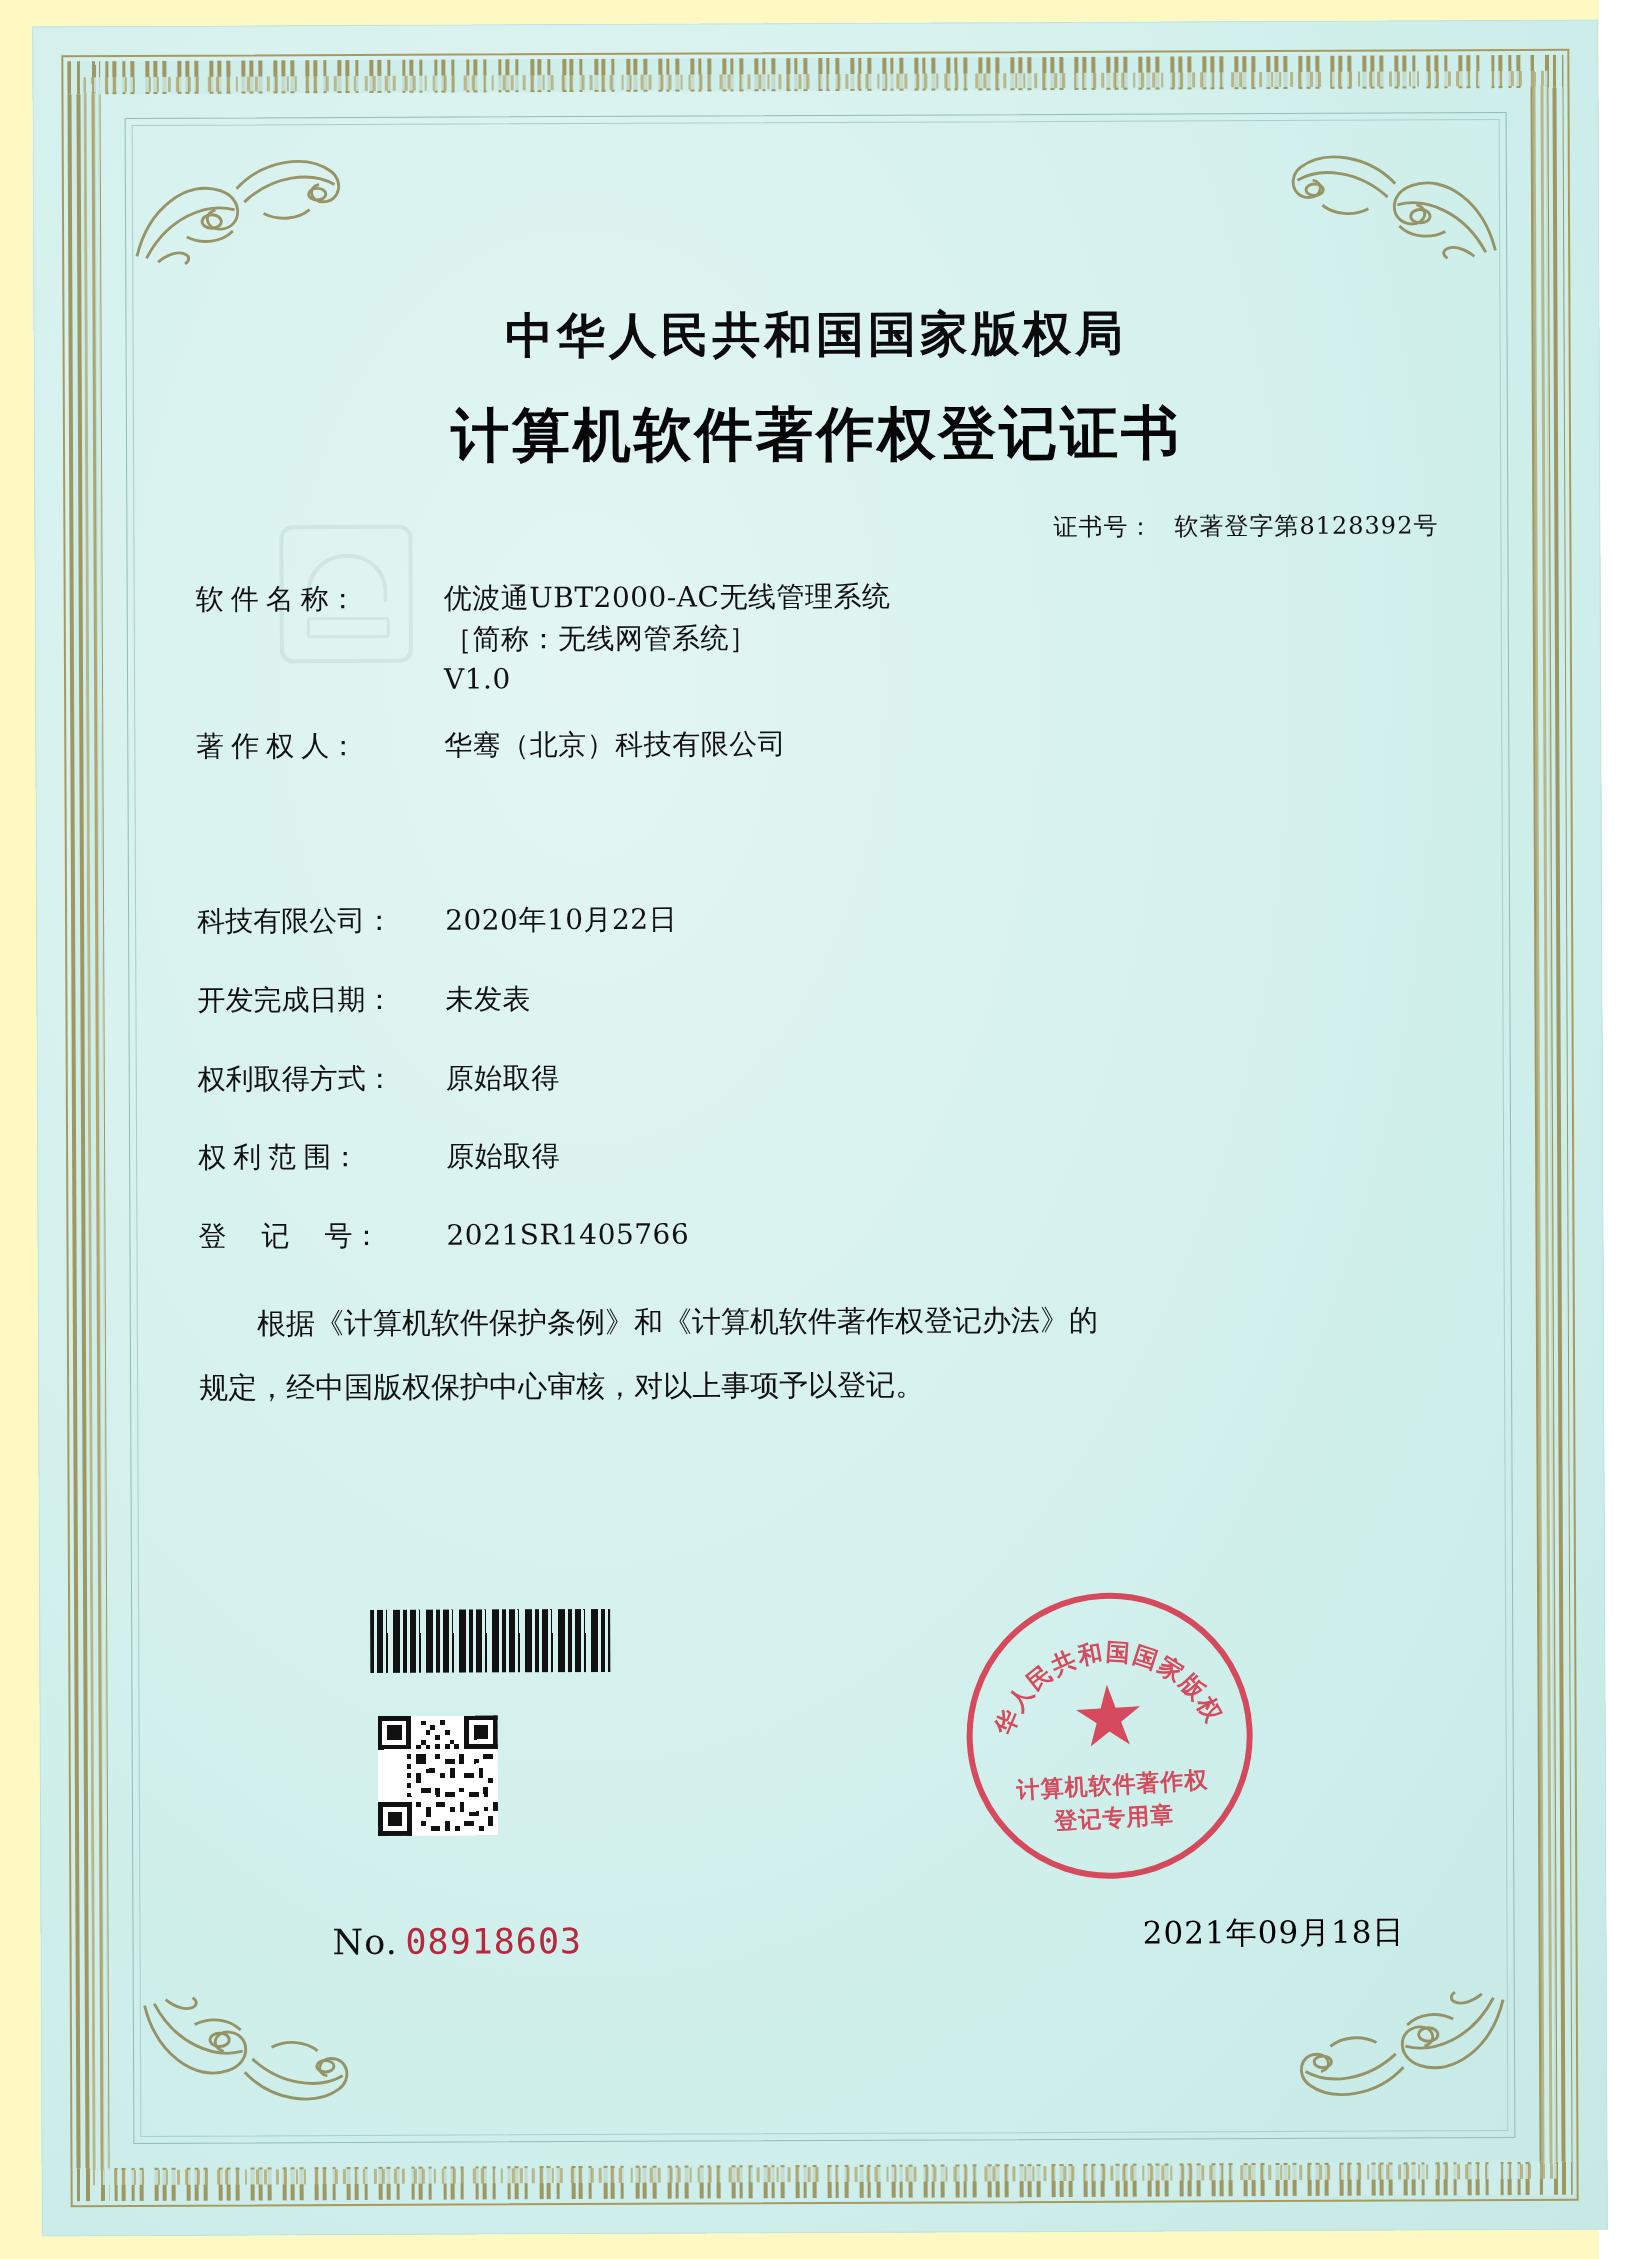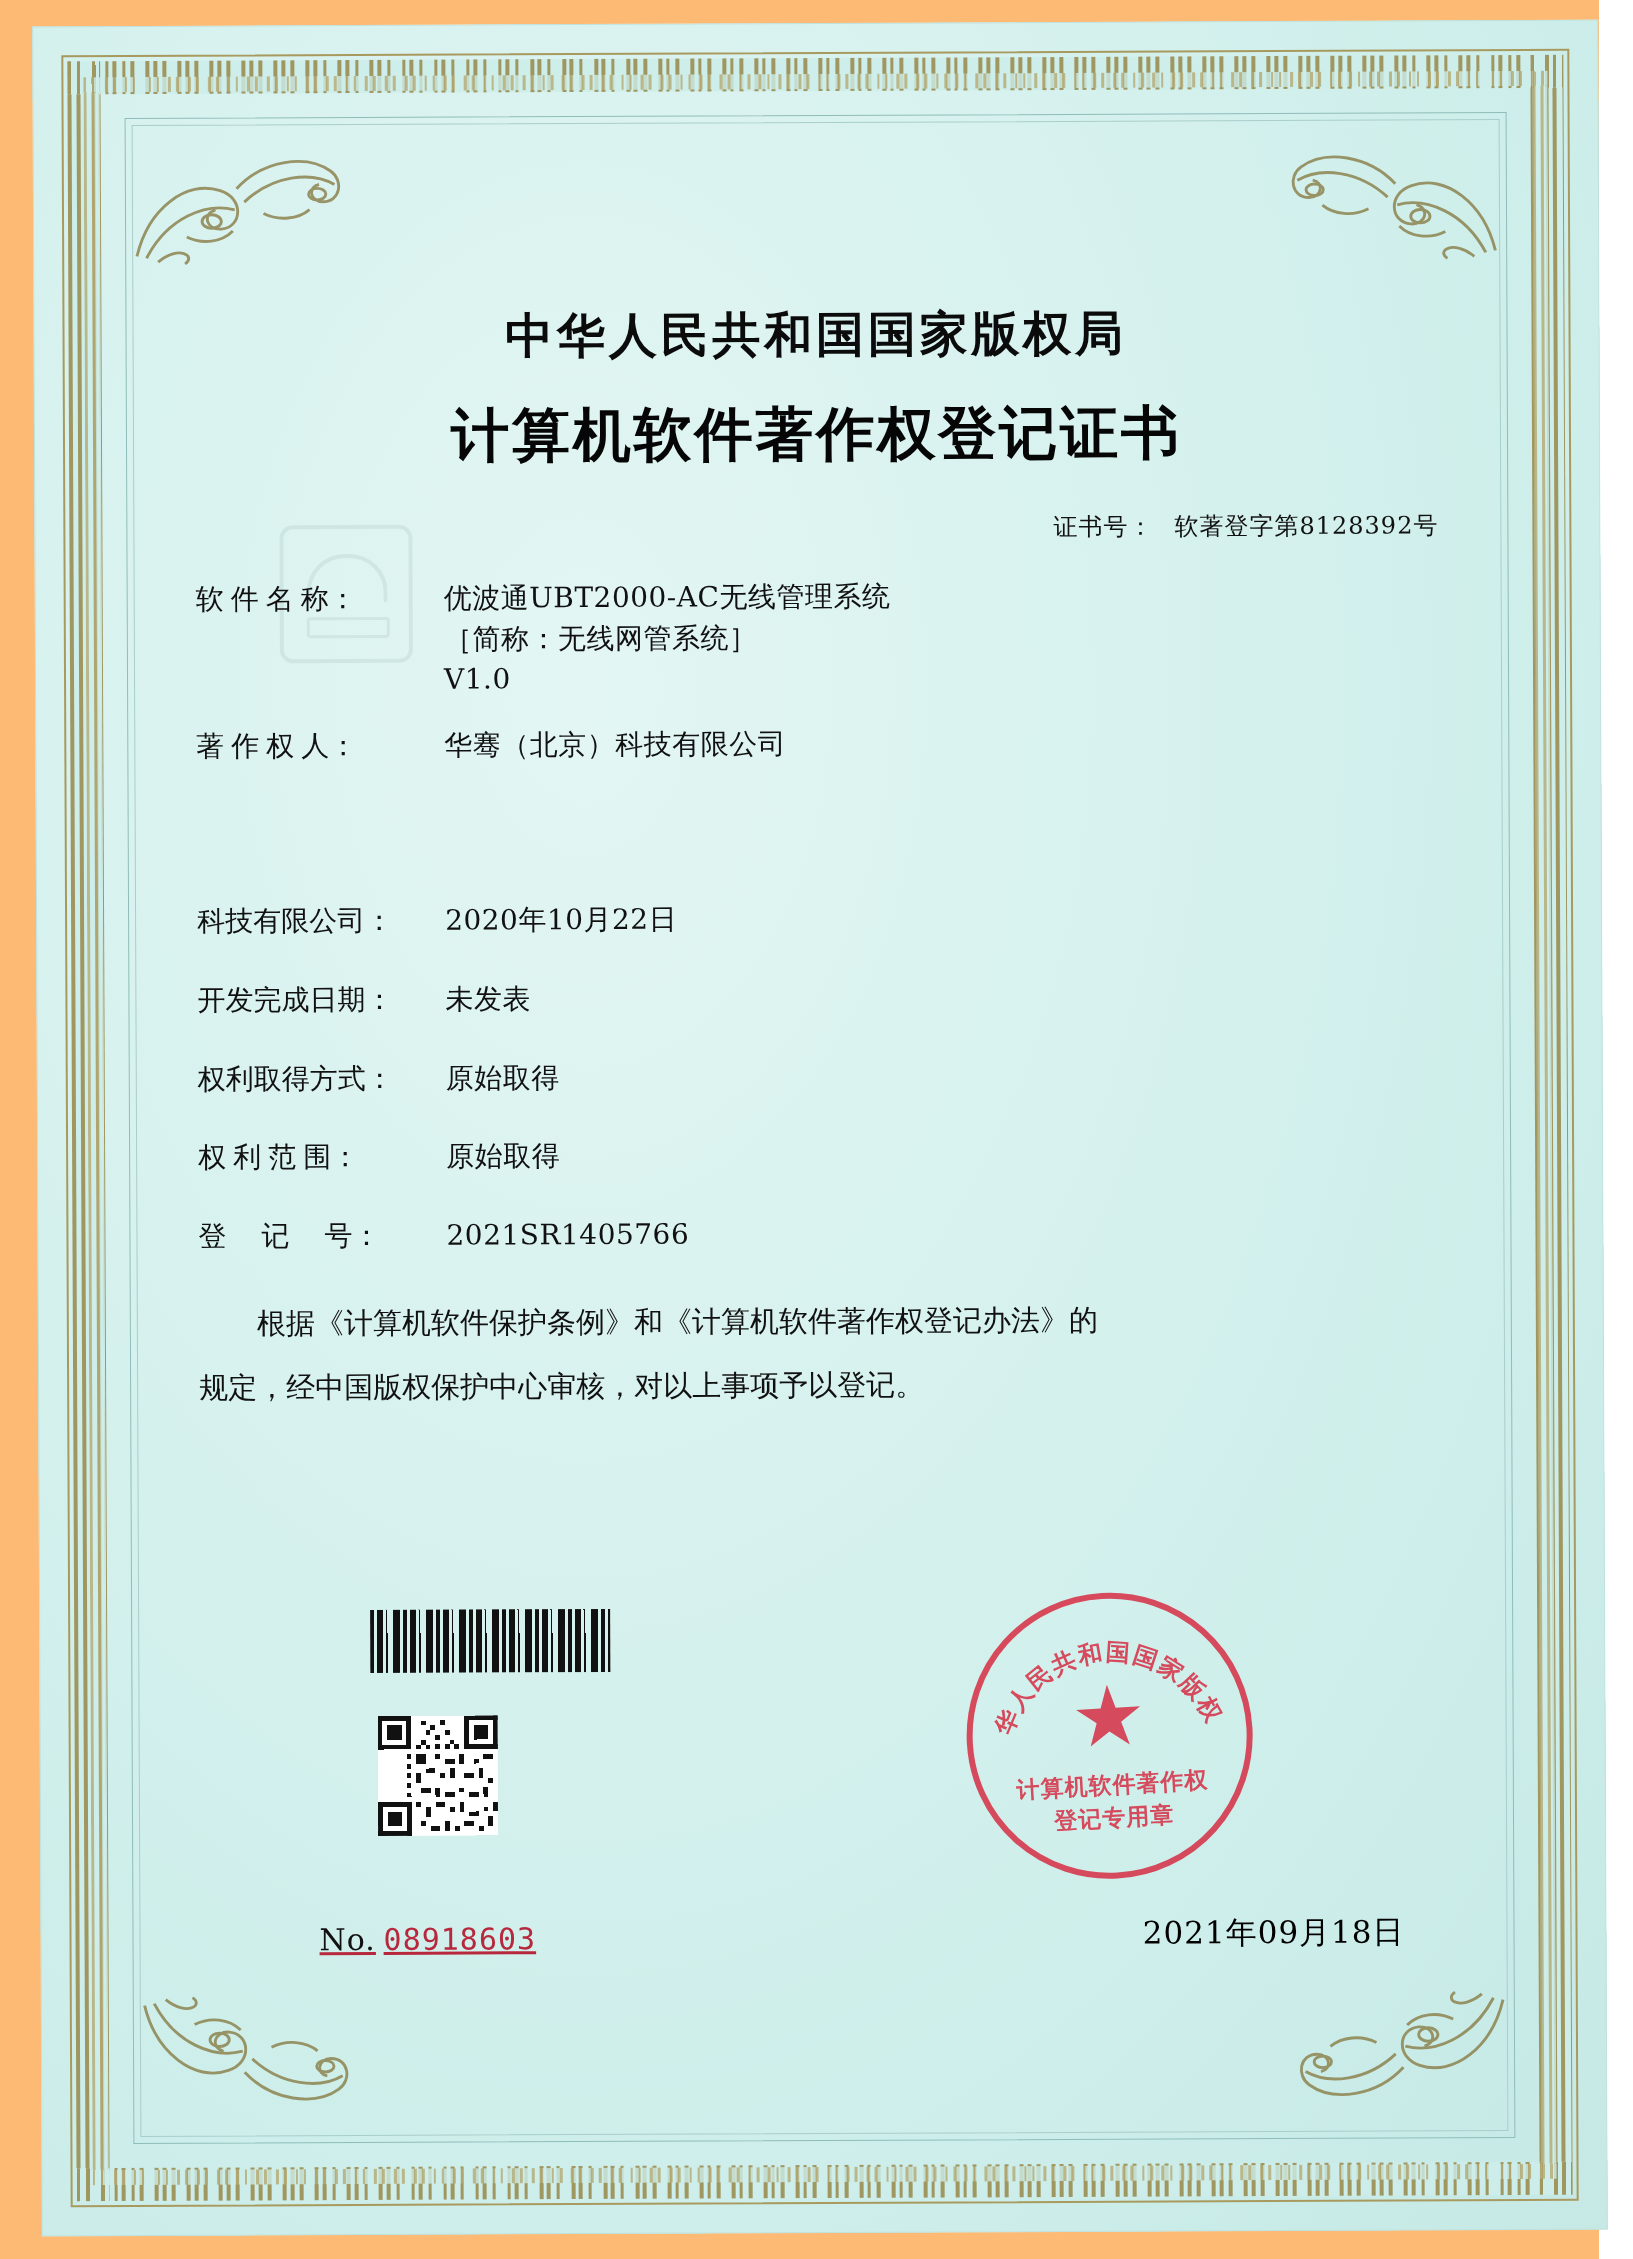--- a/index.html
+++ b/index.html
@@ -12,21 +12,21 @@
     height: 2260px;
     font-family: "Liberation Serif", "DejaVu Serif", serif;
     overflow: hidden;
   }
 
   
   #page {
     position: relative;
     width: 1599px;
     height: 2260px;
-    background: #fdba74;
+    background: #fef9c3;
   }
 
   
   #cert {
     position: absolute;
     left: 37px;
     top: 23px;
     width: 1566px;
     height: 2210px;
     background:
@@ -277,27 +277,26 @@
     font-family: "DejaVu Serif", "Liberation Serif", serif;
     font-size: 25px;
     font-weight: bold;
     fill: #d7263d;
     letter-spacing: 2px;
   }
 
   
   .serial {
     position: absolute;
-    left: 279px;
+    left: 292px;
     top: 1897px;
-    font-size: 30px;
+    font-size: 35px;
     font-family: "DejaVu Sans Mono", monospace;
     color: #b8283c;
     letter-spacing: 1px;
-    text-decoration: underline;
   }
   .serial .prefix {
     color: #111;
     font-family: "DejaVu Serif", "Liberation Serif", serif;
     margin-right: 7.7px;
   }
   .issue-date {
     position: absolute;
     right: 202px;
     top: 1891px;

